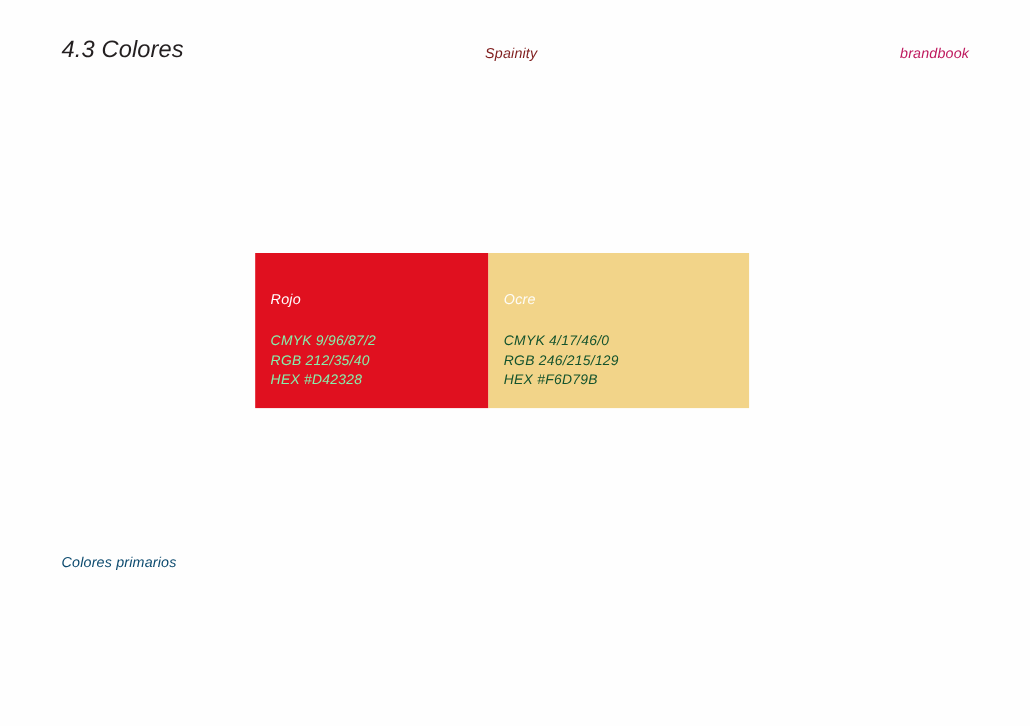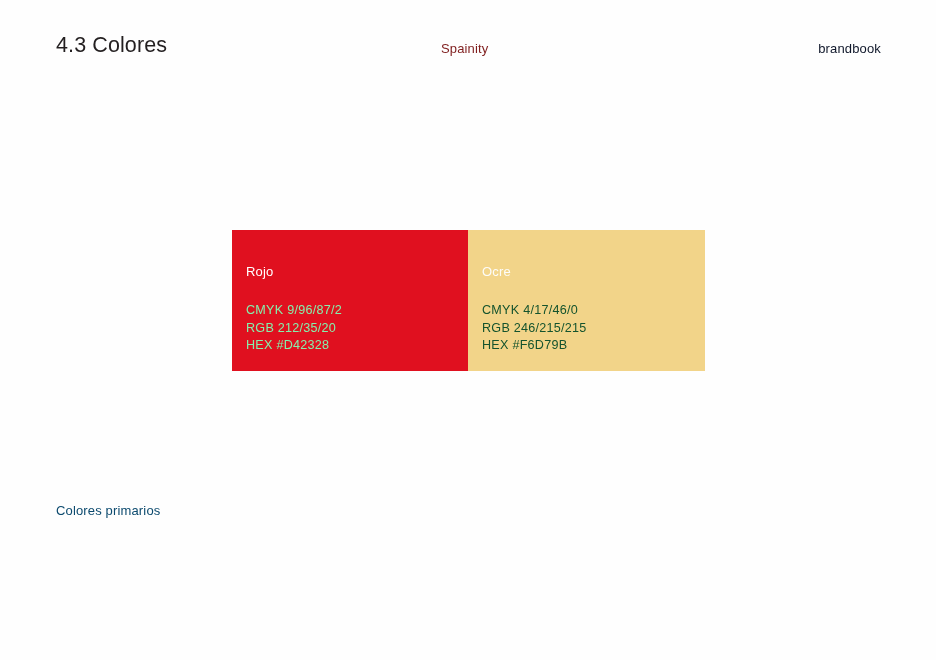--- a/index.html
+++ b/index.html
@@ -1,16 +1,16 @@
 <!DOCTYPE html>
 <html><head>
 <meta charset="utf-8">
 <title>4.3 Colores — Spainity brandbook</title>
 <style>
-  * { margin: 0; padding: 0; box-sizing: border-box; }
+  * { margin: 0; padding: 0; box-sizing: border-box; font-style: italic; }
 
   html, body {
     width: 936px;
     height: 660px;
   }
 
   body {
     background: #fefefe;
     font-family: "Liberation Sans", sans-serif;
     color: #221f20;
@@ -59,21 +59,21 @@
     line-height: 1.2;
   }
 
   .header-doc-label {
     position: absolute;
     right: 55px;
     top: 41px;
     font-size: 13px;
     font-weight: 400;
     letter-spacing: 0.15px;
-    color: #0f172a;
+    color: #be185d;
     white-space: nowrap;
     line-height: 1.2;
   }
 
   
   .palette {
     position: absolute;
     left: 232px;
     top: 230px;
     width: 473px;
@@ -82,21 +82,21 @@
     flex-direction: row;
   }
 
   .swatch {
     position: relative;
     height: 141px;
     overflow: hidden;
   }
 
   .swatch-primary {
-    width: 236px;
+    width: 212px;
   }
 
   .swatch-secondary {
     width: 237px;
   }
 
   .swatch-name {
     position: absolute;
     left: 14px;
     top: 34px;
@@ -158,30 +158,30 @@
     <div class="header-brand">Spainity</div>
     <div class="header-doc-label">brandbook</div>
   </div>
 
   <div class="palette">
 
     <div class="swatch swatch-primary" id="swatch-0" style="background-color: rgb(224, 16, 31);">
       <div class="swatch-name" style="color: rgb(255, 255, 255);">Rojo</div>
       <div class="swatch-specs" style="color: #86efac;">
         <span class="spec-line">CMYK 9/96/87/2</span>
-        <span class="spec-line">RGB 212/35/20</span>
+        <span class="spec-line">RGB 212/35/40</span>
         <span class="spec-line">HEX #D42328</span>
       </div>
     </div>
 
     <div class="swatch swatch-secondary" id="swatch-1" style="background-color: rgb(242, 212, 137); padding-left: 29px;">
       <div class="swatch-name" style="color: rgb(253, 252, 248);">Ocre</div>
       <div class="swatch-specs" style="color: #14532d;">
         <span class="spec-line">CMYK 4/17/46/0</span>
-        <span class="spec-line">RGB 246/215/215</span>
+        <span class="spec-line">RGB 246/215/129</span>
         <span class="spec-line">HEX #F6D79B</span>
       </div>
     </div>
 
   </div>
 
   <div class="palette-caption">Colores primarios</div>
 
 </div>
 

